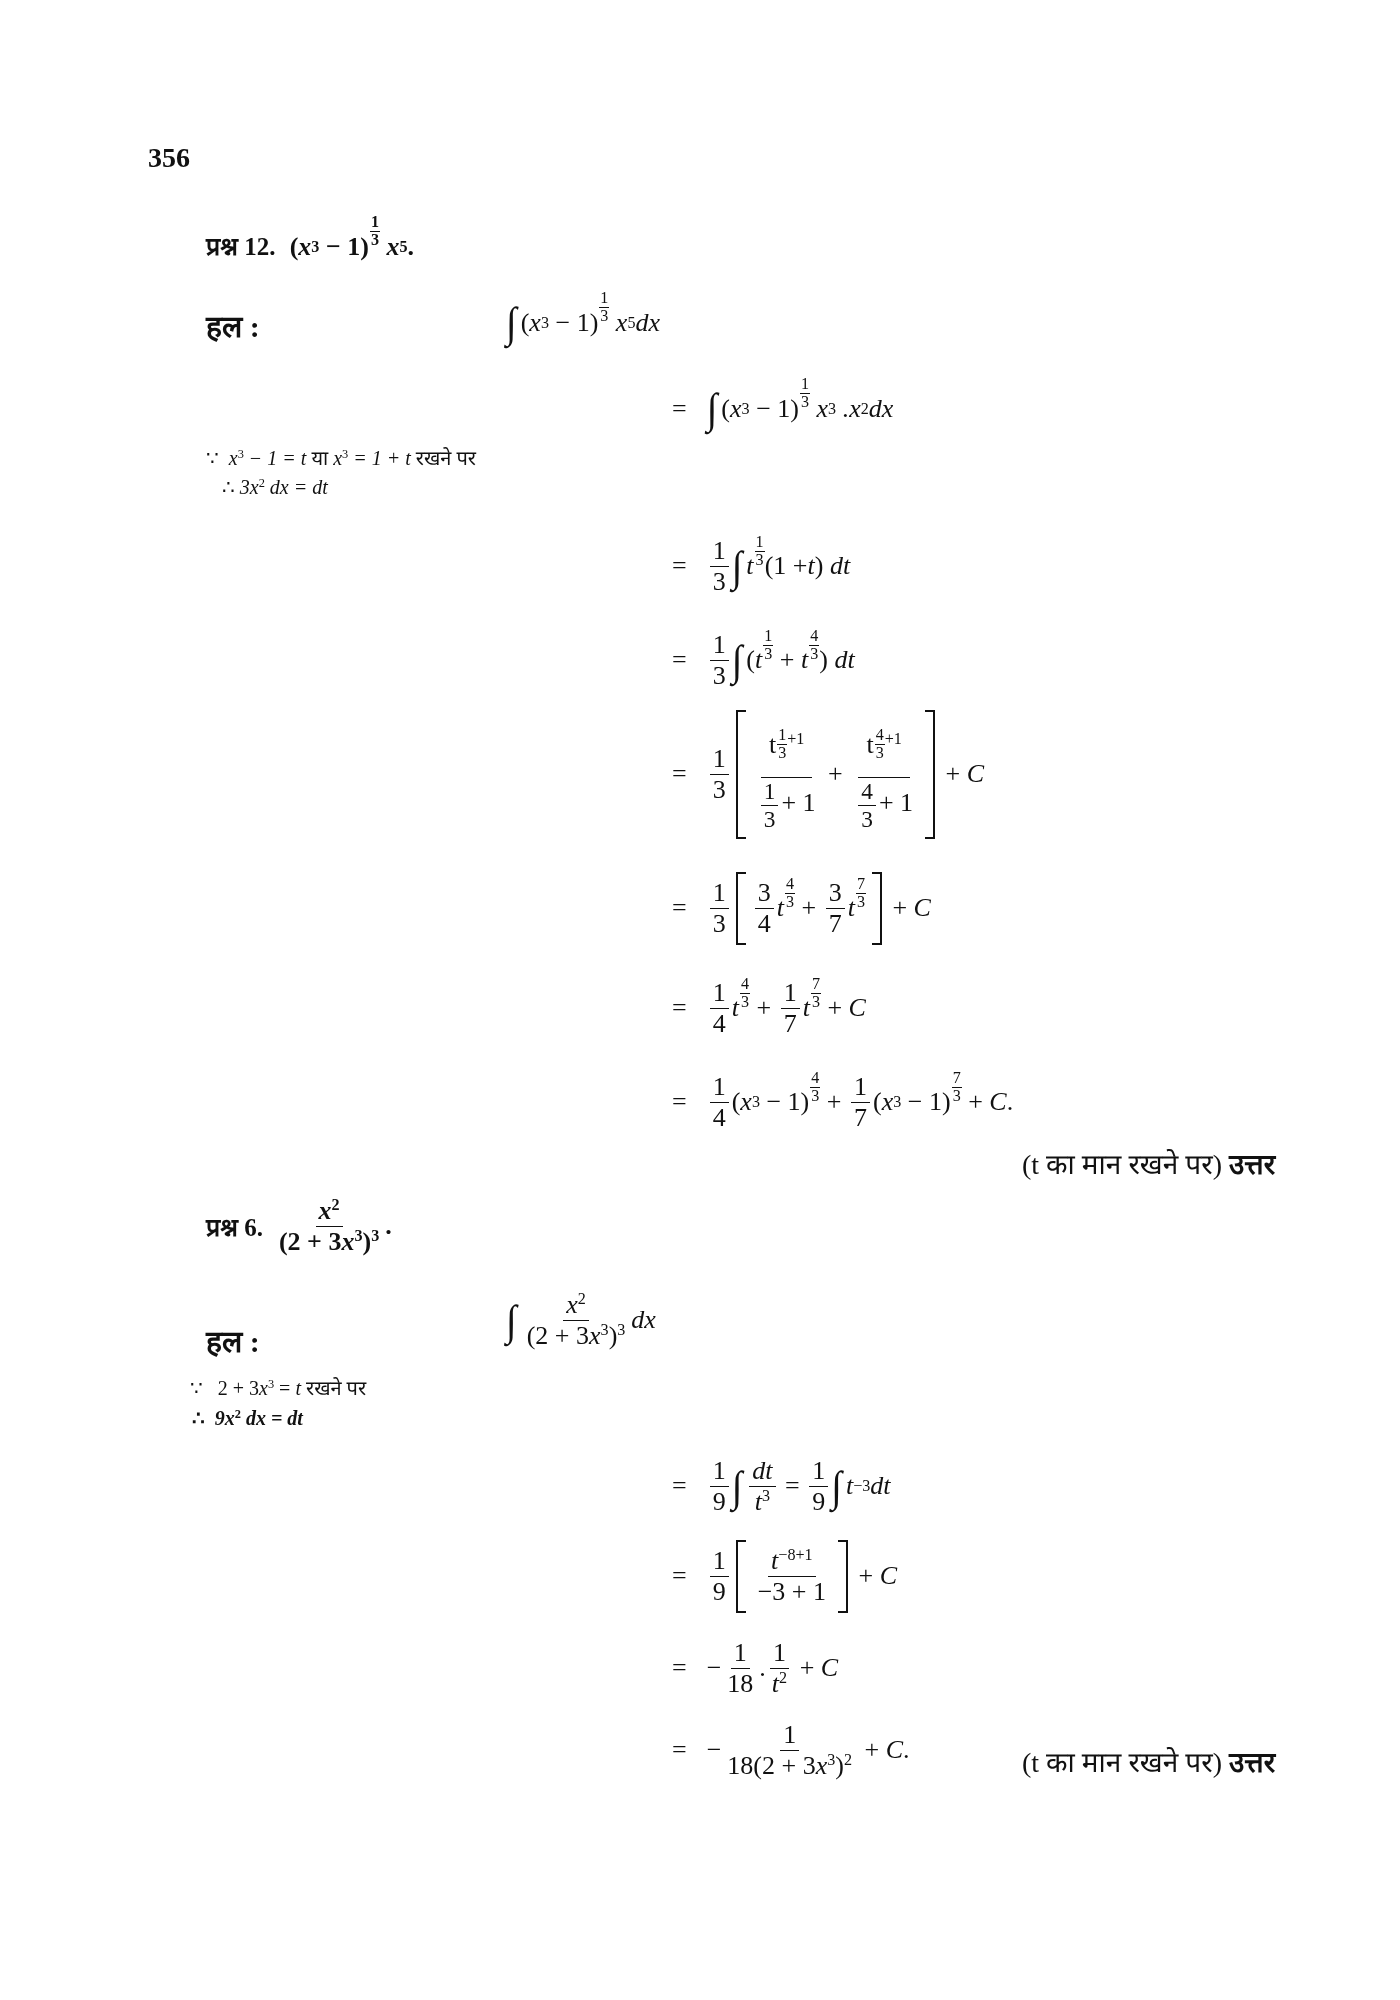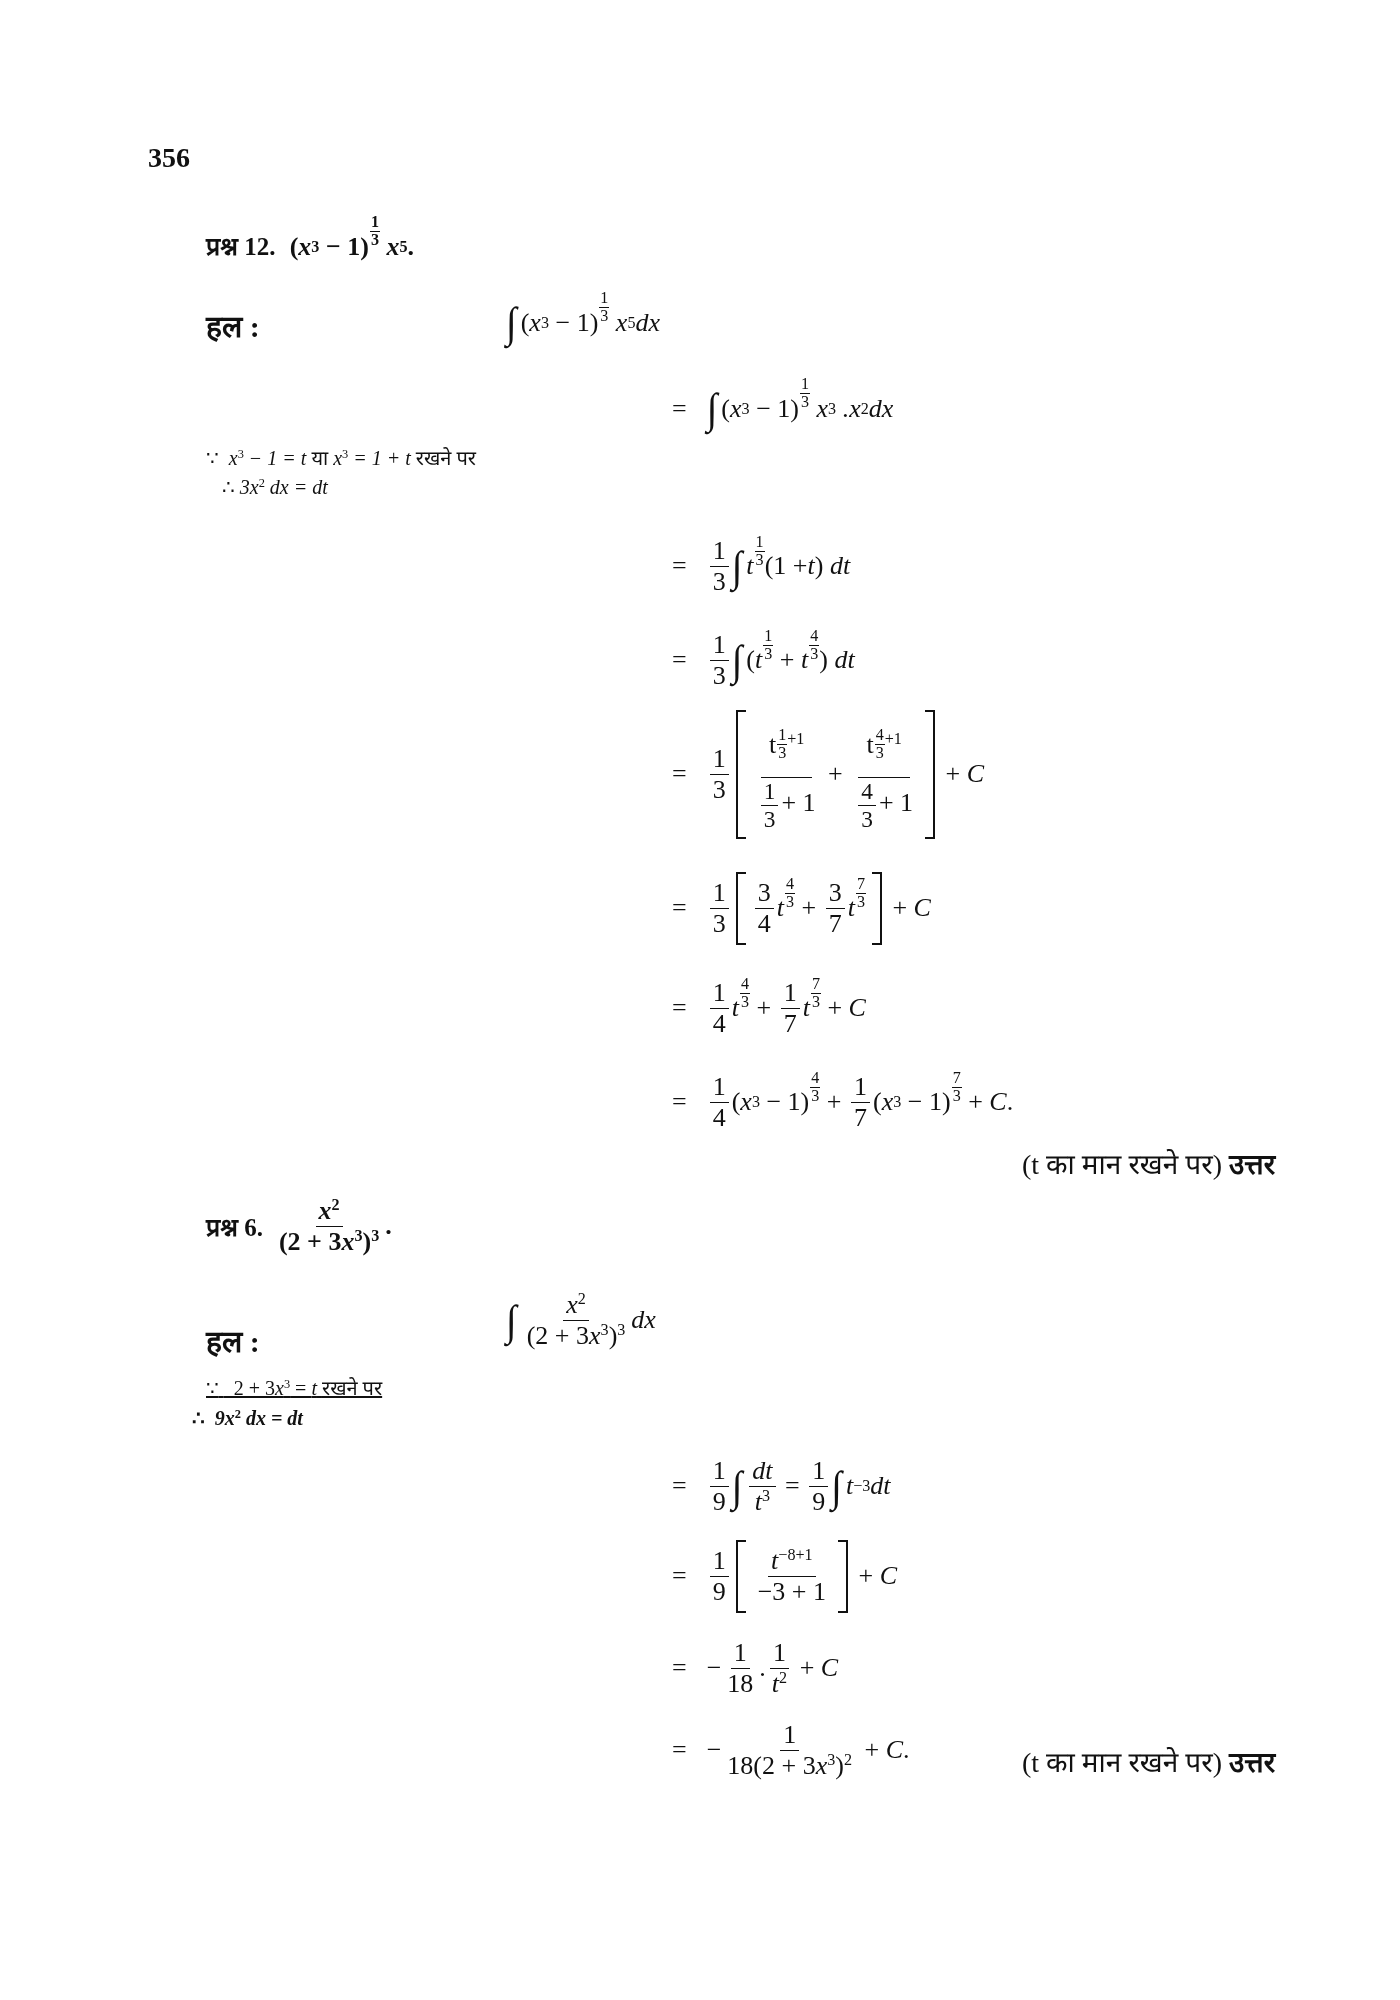--- a/index.html
+++ b/index.html
@@ -210,21 +210,21 @@
 
 <div class="abs hal" style="left:206px; top:1320px;">हल :</div>
 
 <div class="abs math" style="left:506px; top:1290px;">
   <span class="integral">∫</span><span class="frac">
       <span class="n"><i>x</i><sup>2</sup></span>
       <span class="d">(2 + 3<i>x</i><sup>3</sup>)<sup>3</sup></span>
     </span>dx
 </div>
 
-<div class="abs txt" style="left:206px; top:1374px;text-decoration:underline;">
+<div class="abs txt" style="left:190px; top:1374px;">
   <span>∵</span>
   <span>&nbsp; 2 + 3<i>x</i><sup>3</sup> = <i>t</i></span>
   <span>रखने पर</span>
 </div>
 <div class="abs txt" style="left:192px; top:1406px;font-weight:bold;">
   <span>∴</span><i>&nbsp; 9x<sup>2</sup> dx = dt</i>
 </div>
 
 <div class="abs math" style="left:672px; top:1456px;">
   <span class="eq">=</span><span class="frac">

